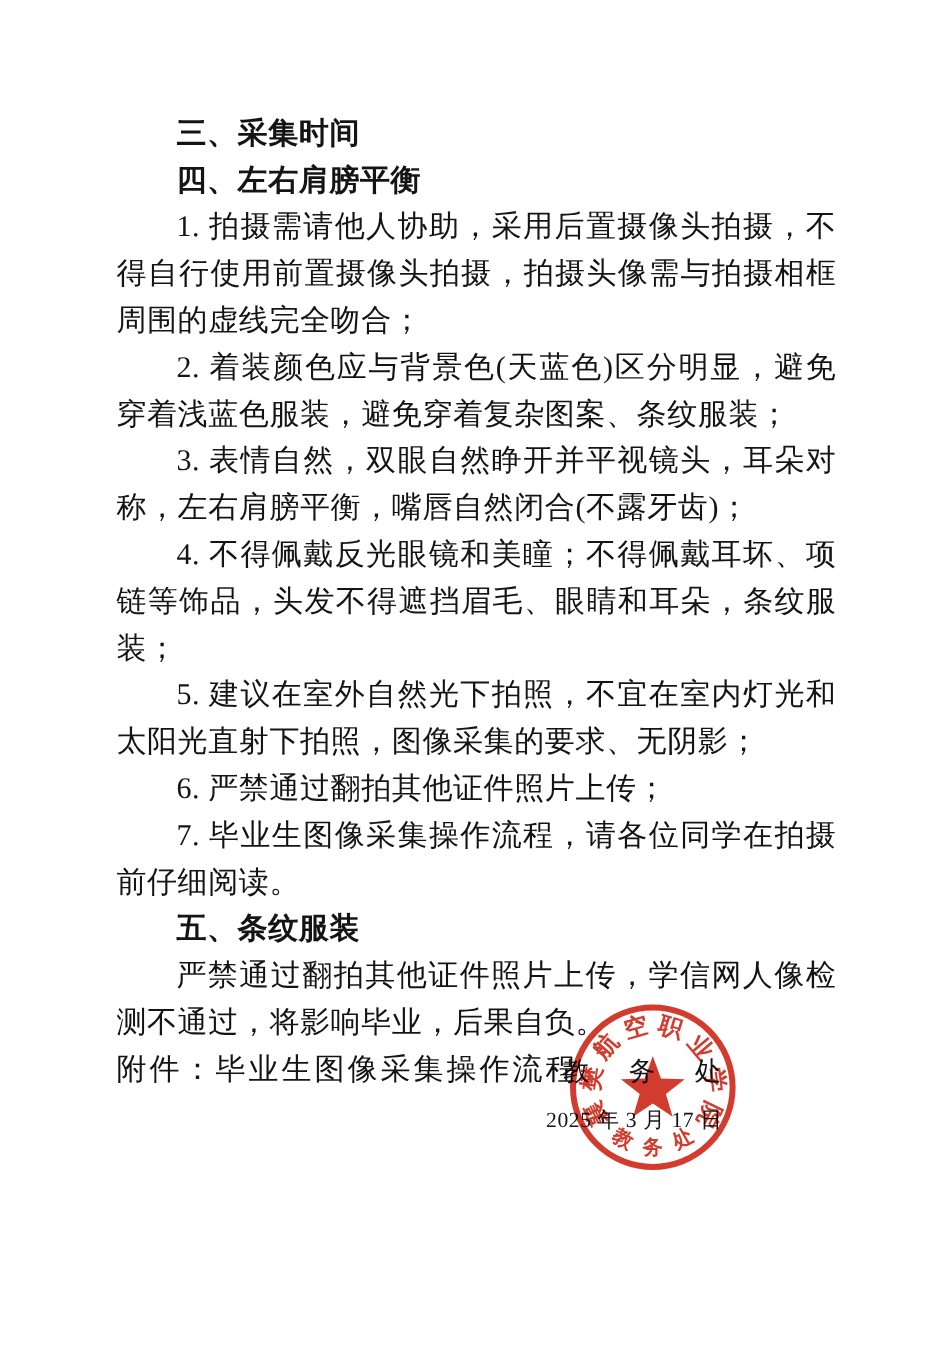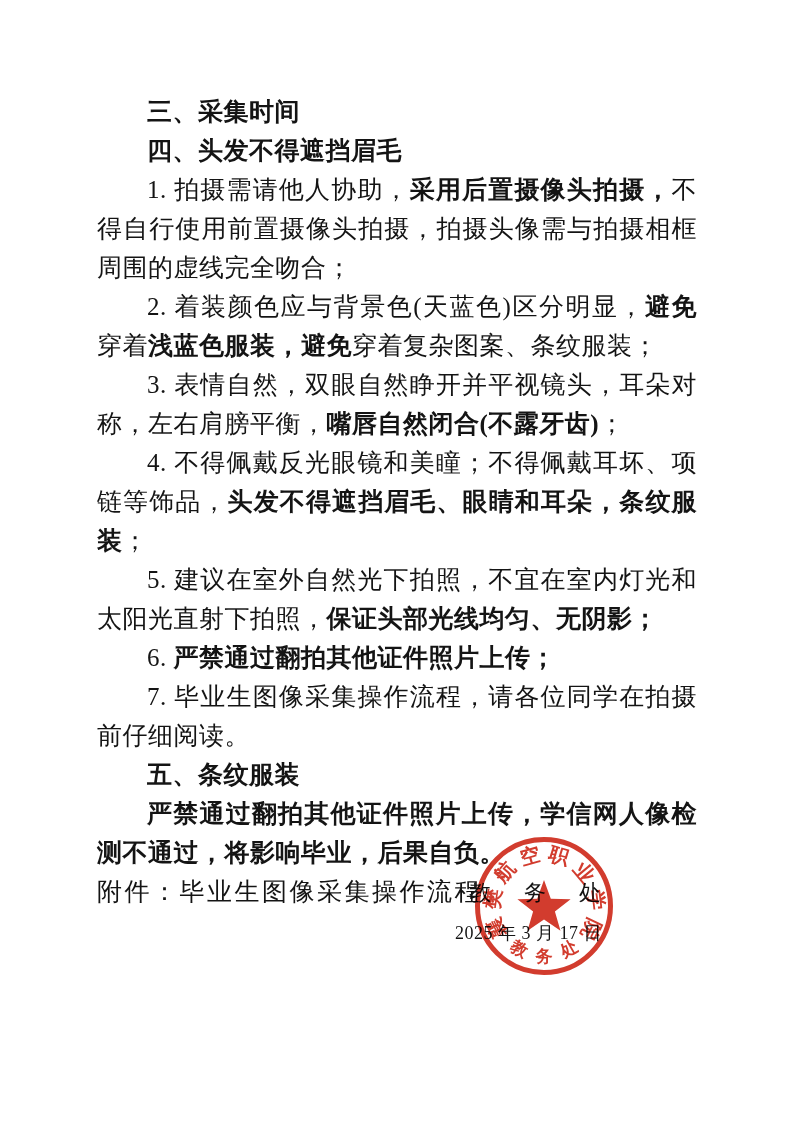--- a/index.html
+++ b/index.html
@@ -20,24 +20,24 @@
   }
   .content p {
     margin: 0;
     font-size: 25px;
     line-height: 39px;
     text-align: justify;
     text-indent: 2em;
     letter-spacing: 0.5px;
   }
   .heading { font-weight: bold; }
-  .content p b { font-weight: bold; }
+  .content p b { font-weight: normal; }
   .special-para {
     font-family: "Liberation Sans", "DejaVu Sans", sans-serif;
-    font-weight: bold;
+    font-weight: normal;
     letter-spacing: 1px;
   }
   .attachment { text-indent: 0 !important; letter-spacing: 2.5px !important; }
 
   
   .dept-line {
     position: absolute;
     left: 469px;
     top: 878px;
     width: 132px;
@@ -98,31 +98,31 @@
 </style>
 </head>
 <body>
 
 <div class="page">
 
   <div class="content">
     <p class="heading">三、采集时间</p>
 
 
-    <p class="heading">四、头发不得遮挡眉毛</p>
+    <p class="heading">四、左右肩膀平衡</p>
 
     <p><span>1. 拍摄需请他人协助，</span><b>采用后置摄像头拍摄，</b><span>不得自行使用前置摄像头拍摄，拍摄头像需与拍摄相框周围的虚线完全吻合；</span></p>
 
     <p><span>2. 着装颜色应与背景色(天蓝色)区分明显，</span><b>避免</b><span>穿着</span><b>浅蓝色服装，避免</b><span>穿着复杂图案、条纹服装；</span></p>
 
     <p><span>3. 表情自然，双眼自然睁开并平视镜头，耳朵对称，左右肩膀平衡，</span><b>嘴唇自然闭合(不露牙齿)</b><span>；</span></p>
 
     <p><span>4. 不得佩戴反光眼镜和美瞳；不得佩戴耳坏、项链等饰品，</span><b>头发不得遮挡眉毛、眼睛和耳朵，条纹服装</b><span>；</span></p>
 
-    <p><span>5. 建议在室外自然光下拍照，不宜在室内灯光和太阳光直射下拍照，</span><b>保证头部光线均匀、无阴影；</b></p>
+    <p><span>5. 建议在室外自然光下拍照，不宜在室内灯光和太阳光直射下拍照，</span><b>图像采集的要求、无阴影；</b></p>
 
     <p><span>6. </span><b>严禁通过翻拍其他证件照片上传；</b></p>
 
     <p><span>7. 毕业生图像采集操作流程，请各位同学在拍摄前仔细阅读。</span></p>
 
     <p class="heading">五、条纹服装</p>
 
     <p class="special-para">严禁通过翻拍其他证件照片上传，学信网人像检测不通过，将影响毕业，后果自负。</p>
 
     <p class="attachment">附件：毕业生图像采集操作流程</p>

